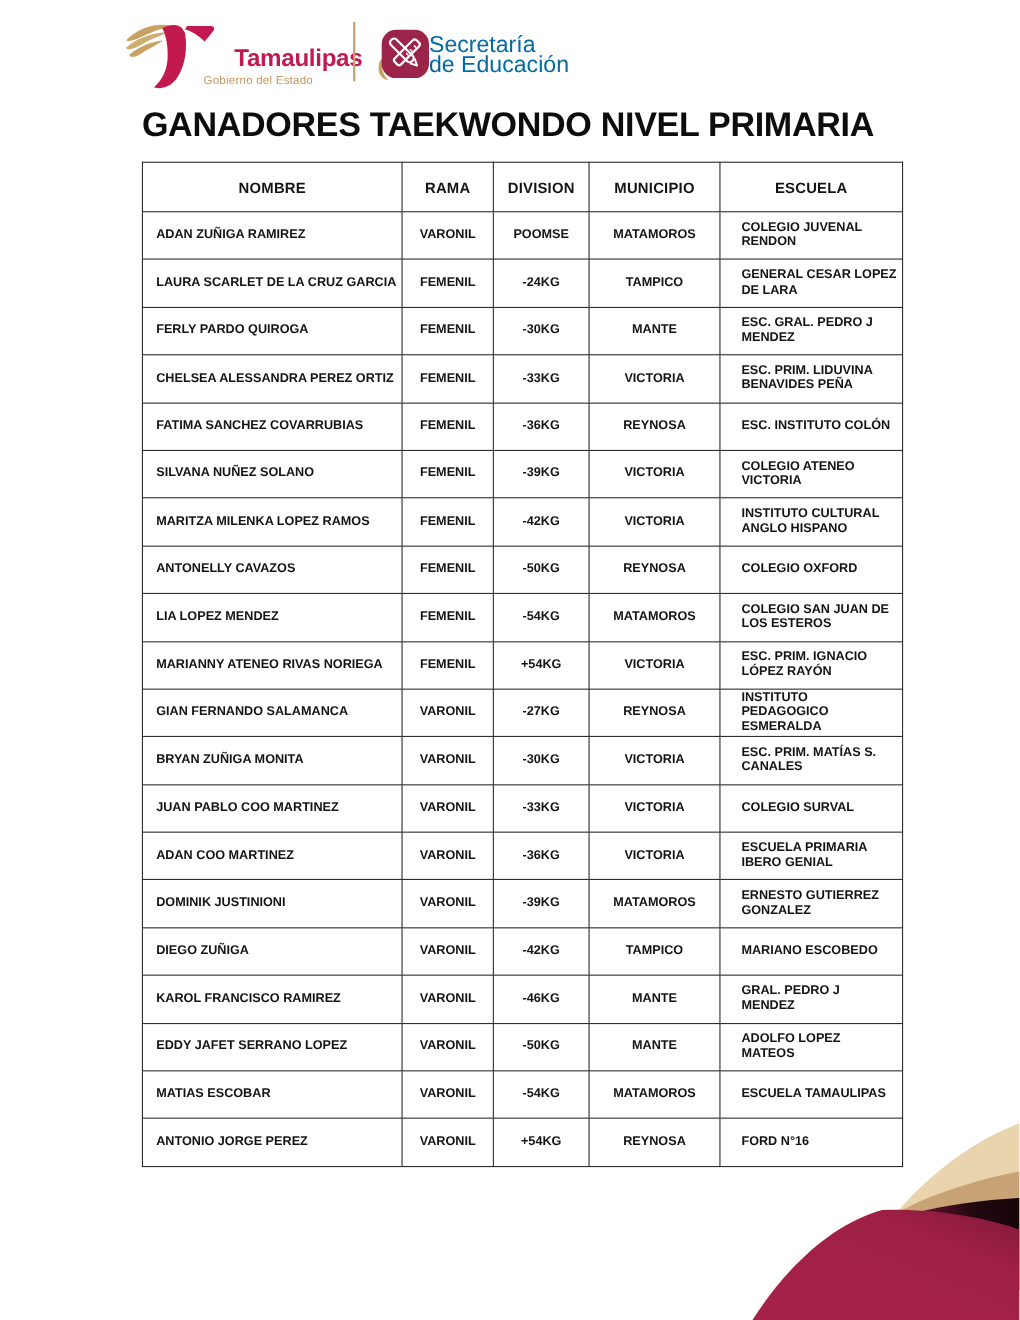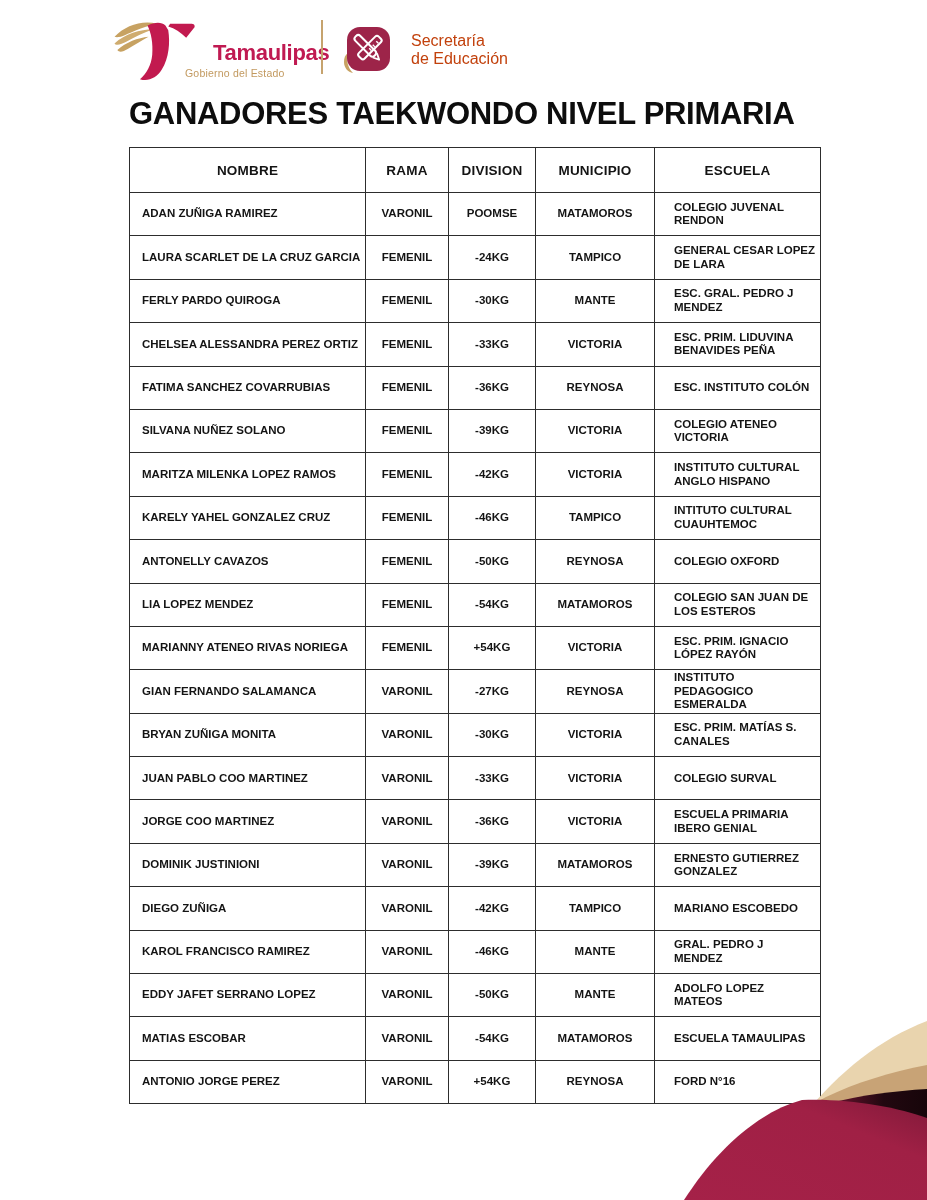--- a/index.html
+++ b/index.html
@@ -14,21 +14,21 @@
   }
 
   
   .brandbar { position:absolute; top:14px; left:112px; width:420px; height:74px; }
   .tam-emblem { position:absolute; left:0; top:4px; }
   .tam-text { position:absolute; left:73px; top:26px; }
   .tam-name { font-size:22px; font-weight:bold; color:#C01A52; letter-spacing:-0.3px;margin-left:28px; }
   .tam-sub  { font-size:10.5px; color:#C2995F; margin-top:1px; letter-spacing:0.2px; }
   .logo-divider { position:absolute; left:209px; top:6px; width:2px; height:54px; background:#C6A36E; }
   .sep-icon { position:absolute; left:232px; top:12px; }
-  .sep-text { position:absolute; left:299px; top:18px; font-size:16px; line-height:18px; color:#c2410c; }
+  .sep-text { position:absolute; left:278px; top:18px; font-size:21px; line-height:18px; color:#0369a1; }
 
   
   .title {
     position:absolute; top:96px; left:129px; width:691px;
     text-align:left; font-size:31px; font-weight:bold;
     letter-spacing:-0.3px; color:#0d0d0d; white-space:nowrap;
   }
 
   
   table.results {
@@ -155,27 +155,20 @@
           <td>COLEGIO ATENEO VICTORIA</td>
         </tr>
         <tr>
           <td>MARITZA MILENKA LOPEZ RAMOS</td>
           <td>FEMENIL</td>
           <td>-42KG</td>
           <td>VICTORIA</td>
           <td>INSTITUTO CULTURAL ANGLO HISPANO</td>
         </tr>
         <tr>
-          <td>KARELY YAHEL GONZALEZ CRUZ</td>
-          <td>FEMENIL</td>
-          <td>-46KG</td>
-          <td>TAMPICO</td>
-          <td>INTITUTO CULTURAL CUAUHTEMOC</td>
-        </tr>
-        <tr>
           <td>ANTONELLY CAVAZOS</td>
           <td>FEMENIL</td>
           <td>-50KG</td>
           <td>REYNOSA</td>
           <td>COLEGIO OXFORD</td>
         </tr>
         <tr>
           <td>LIA LOPEZ MENDEZ</td>
           <td>FEMENIL</td>
           <td>-54KG</td>
@@ -204,21 +197,21 @@
           <td>ESC. PRIM. MATÍAS S. CANALES</td>
         </tr>
         <tr>
           <td>JUAN PABLO COO MARTINEZ</td>
           <td>VARONIL</td>
           <td>-33KG</td>
           <td>VICTORIA</td>
           <td>COLEGIO SURVAL</td>
         </tr>
         <tr>
-          <td>JORGE COO MARTINEZ</td>
+          <td>ADAN COO MARTINEZ</td>
           <td>VARONIL</td>
           <td>-36KG</td>
           <td>VICTORIA</td>
           <td>ESCUELA PRIMARIA IBERO GENIAL</td>
         </tr>
         <tr>
           <td>DOMINIK JUSTINIONI</td>
           <td>VARONIL</td>
           <td>-39KG</td>
           <td>MATAMOROS</td>

